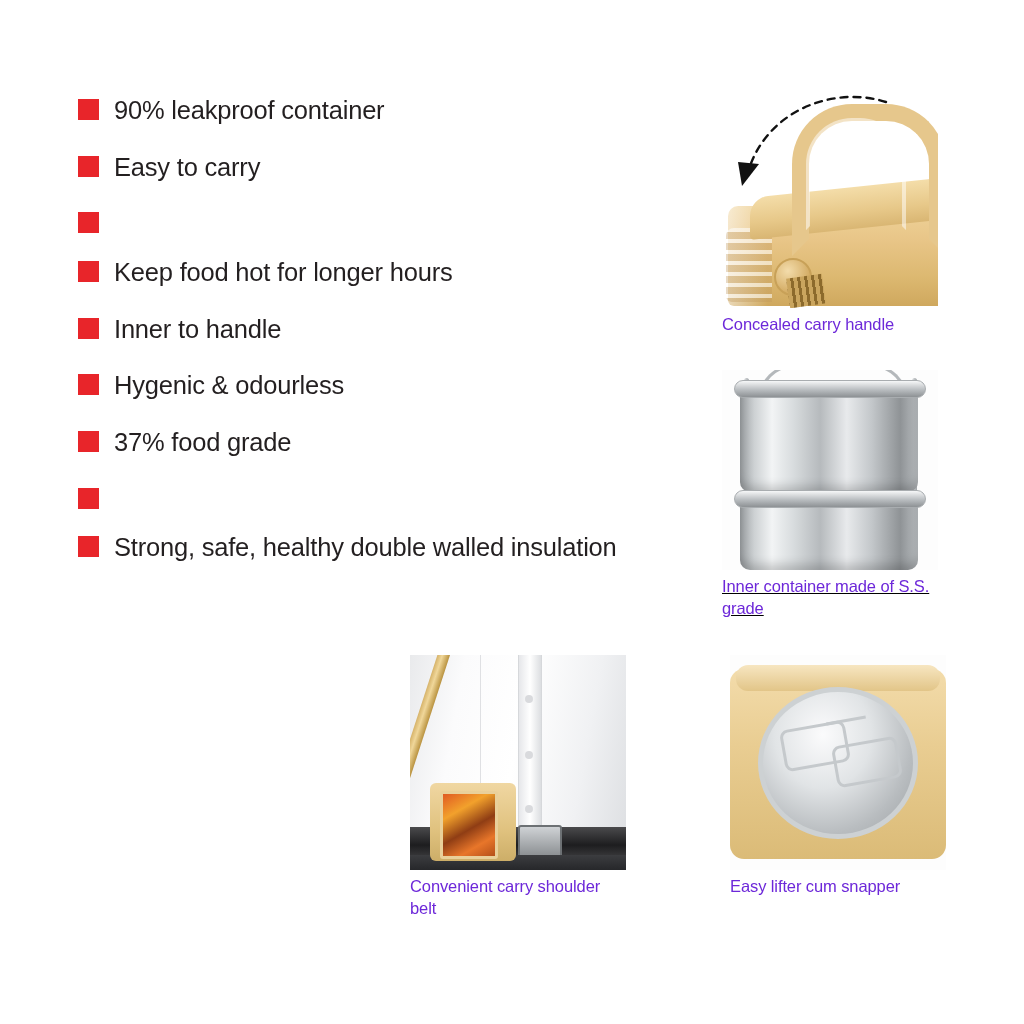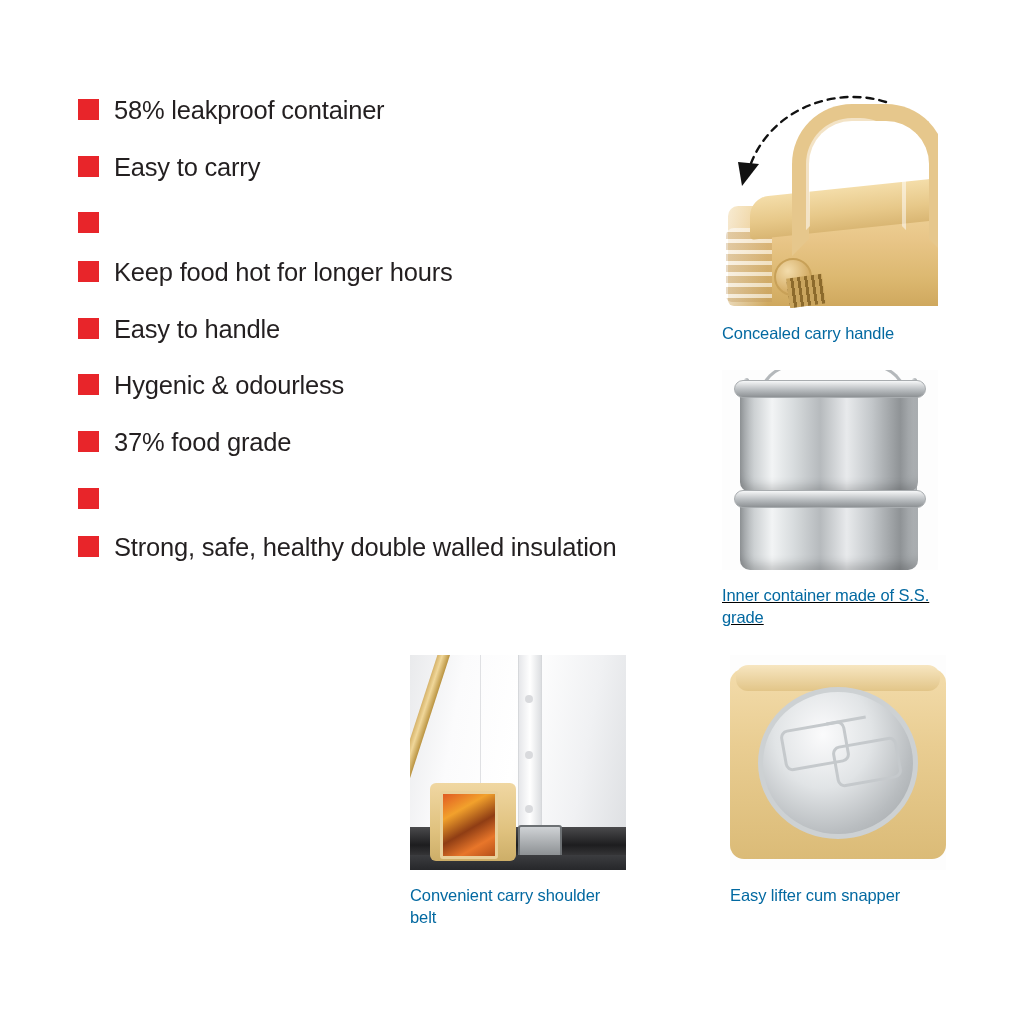--- a/index.html
+++ b/index.html
@@ -48,23 +48,23 @@
     letter-spacing: -0.2px;
     max-width: 530px;
   }
 
   
   .panel {
     position: absolute;
   }
   .panel .caption {
     font-size: 16.5px;
-    color: #0369a1;
+    color: #6d28d9;
     line-height: 1.35;
-    margin-top: 14px;
+    margin-top: 5px;
     letter-spacing: -0.1px;
   }
   .photo {
     position: relative;
     overflow: hidden;
     background: #ffffff;
   }
 
   
   #panel-handle {
@@ -355,40 +355,40 @@
 </style>
 </head>
 <body>
 
 <div class="page">
 
   <div class="features">
 
     <div class="feature-row">
       <span class="bullet"></span>
-      <span class="feature-text">58% leakproof container</span>
+      <span class="feature-text">90% leakproof container</span>
     </div>
 
     <div class="feature-row">
       <span class="bullet"></span>
       <span class="feature-text">Easy to carry</span>
     </div>
 
     <div class="feature-row">
       <span class="bullet"></span>
     </div>
 
     <div class="feature-row">
       <span class="bullet"></span>
       <span class="feature-text">Keep food hot for longer hours</span>
     </div>
 
     <div class="feature-row">
       <span class="bullet"></span>
-      <span class="feature-text">Easy to handle</span>
+      <span class="feature-text">Inner to handle</span>
     </div>
 
     <div class="feature-row">
       <span class="bullet"></span>
       <span class="feature-text">Hygenic &amp; odourless</span>
     </div>
 
     <div class="feature-row">
       <span class="bullet"></span>
       <span class="feature-text">37% food grade</span>

